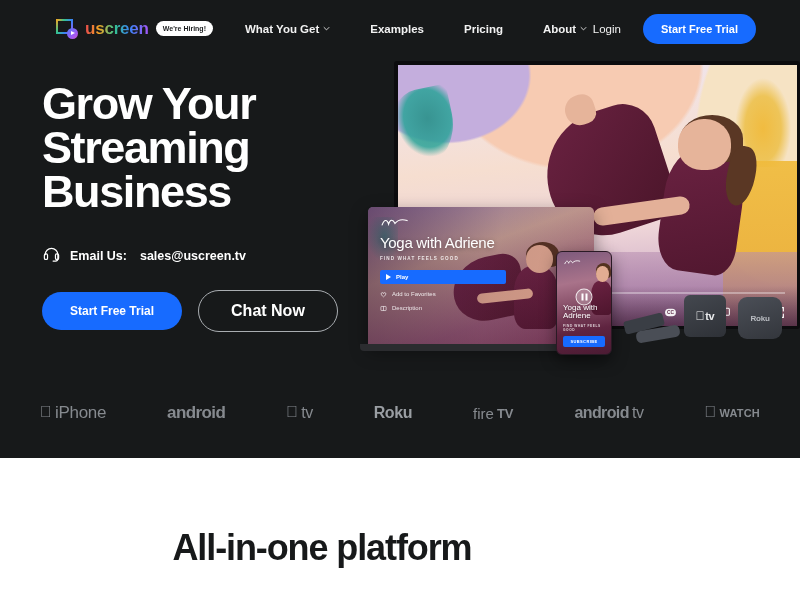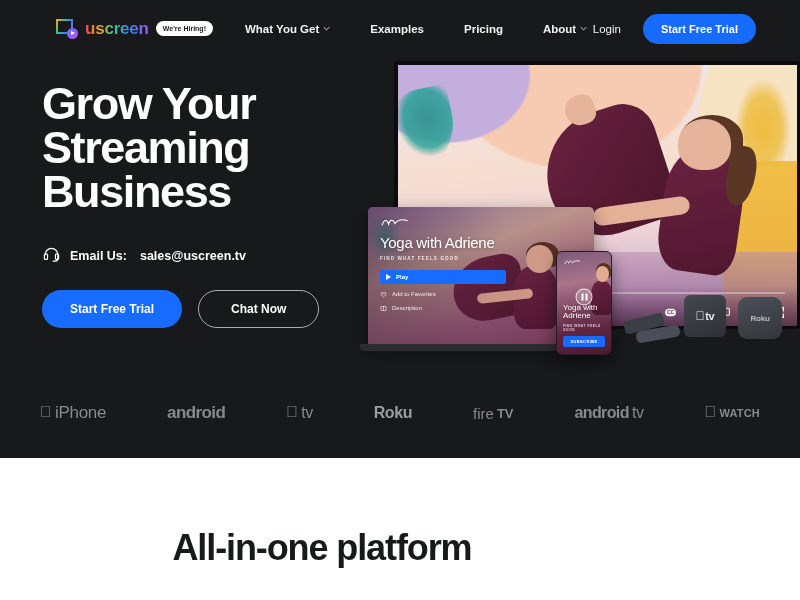--- a/index.html
+++ b/index.html
@@ -167,21 +167,21 @@
     font-weight: 700;
     border: none;
     border-radius: 22px;
     padding: 12px 28px;
     cursor: pointer;
     font-family: inherit;
   }
   .btn-chat {
     background: transparent;
     color: #ffffff;
-    font-size: 12px;
+    font-size: 16px;
     font-weight: 700;
     border: 1px solid #a9adb1;
     border-radius: 22px;
     padding: 11px 32px;
     cursor: pointer;
     font-family: inherit;
   }
 
   
   .hero-art {

